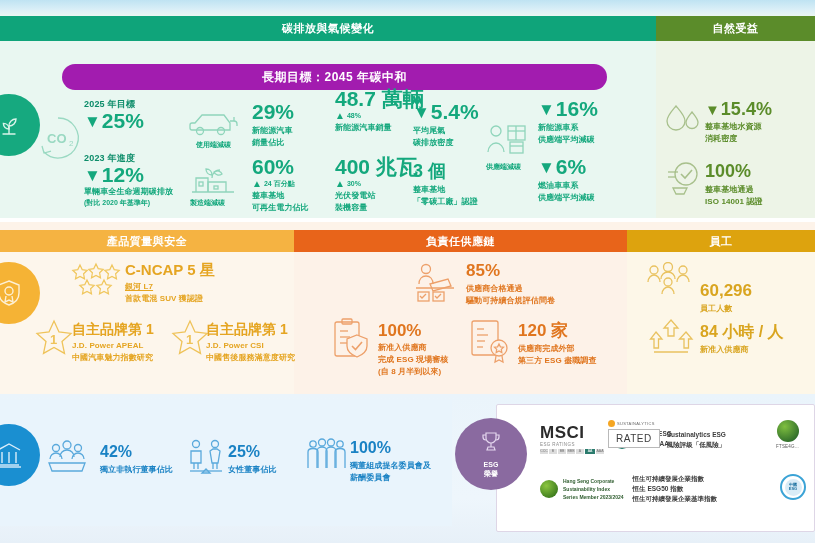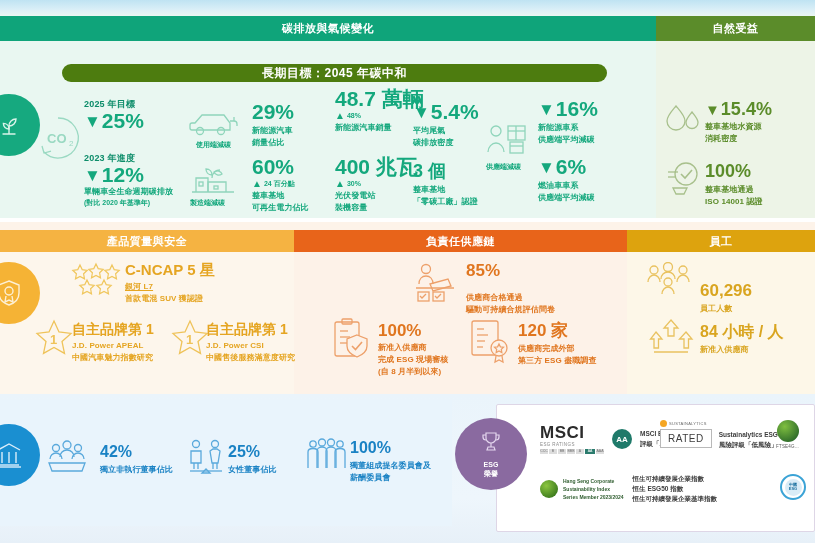--- a/index.html
+++ b/index.html
@@ -31,22 +31,22 @@
   }
   .hdr {
     position: absolute; top: 0; height: 25px;
     display: flex; align-items: center; justify-content: center;
     color: #fff; font-size: 11px; font-weight: bold; letter-spacing: .5px;
   }
   .hdr-carbon { left: 0; width: 656px; background: #0fa47a; font-family: Liberation Serif, serif; }
   .hdr-nature { left: 656px; width: 159px; background: #5b8c2a; }
 
   .pill {
-    position: absolute; left: 62px; top: 48px; width: 545px; height: 18px;
-    border-radius: 14px; background: #4d7c0f;
+    position: absolute; left: 62px; top: 48px; width: 545px; height: 26px;
+    border-radius: 14px; background: #a21caf;
     display: flex; align-items: center; justify-content: center;
     color: #ffffff; font-size: 12px; font-weight: bold; letter-spacing: .5px;
   }
 
   
   .badge-circle {
     position: absolute; border-radius: 50%;
     display: flex; align-items: center; justify-content: center;
   }
   .badge-green {
@@ -386,21 +386,21 @@
       <path d="M18 22l18-5 3 7-18 5z"></path>
         <path d="M4 26h38"></path>
       <rect x="6" y="30" width="11" height="9"></rect>
         <path d="M8 34l2 2 4-4"></path>
       <rect x="21" y="30" width="11" height="9"></rect>
         <path d="M23 34l2 2 4-4"></path>
     </svg>
   </span>
   <div class="metric" style="left:466px; top:262px;">
     <div class="m-big orange-txt" style="font-size:17px;">85%</div>
-    <div class="m-sub orange-txt" style="margin-top:12px;">供應商合格通過</div>
+    <div class="m-sub orange-txt" style="margin-top:3px;">供應商合格通過</div>
     <div class="m-sub orange-txt">驅動可持續合規評估問卷</div>
   </div>
 
   <span class="ico" style="left:330px; top:318px;">
     <svg width="44" height="46" viewBox="0 0 44 46" fill="none" stroke="#eda06a" stroke-width="1.3">
       <rect x="5" y="4" width="24" height="34" rx="2"></rect>
         <rect x="12" y="1" width="10" height="5" rx="1"></rect>
       <path d="M10 13h8"></path>
         <path d="M10 19h10"></path>
         <path d="M10 25h7"></path>
@@ -561,21 +561,21 @@
         <i>A</i>
         <i class="on">AA</i>
         <i>AAA</i>
       </div>
     </div>
     <div class="aa-badge" style="margin-left:8px;">AA</div>
     <div class="rate-note" style="margin-left:8px; white-space:pre-line;">MSCI ESG
 評級「AA」</div>
   </div>
 
-  <div class="rate-row" style="left:660px; top:420px; align-items:flex-start;text-align:center;">
+  <div class="rate-row" style="left:608px; top:420px; align-items:flex-start;">
     <div>
       <div class="sa-top">
         <span class="sa-dot"></span>
         <span>SUSTAINALYTICS</span>
       </div>
       <div class="rated-box" style="margin-top:2px;">RATED</div>
     </div>
     <div class="rate-note" style="margin-left:7px; margin-top:10px; white-space:pre-line;">Sustainalytics ESG
 風險評級「低風險」</div>
   </div>

